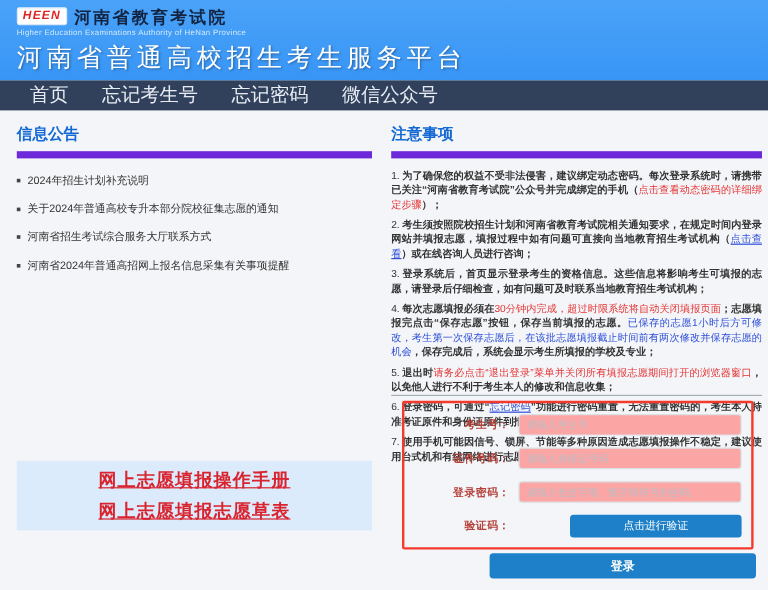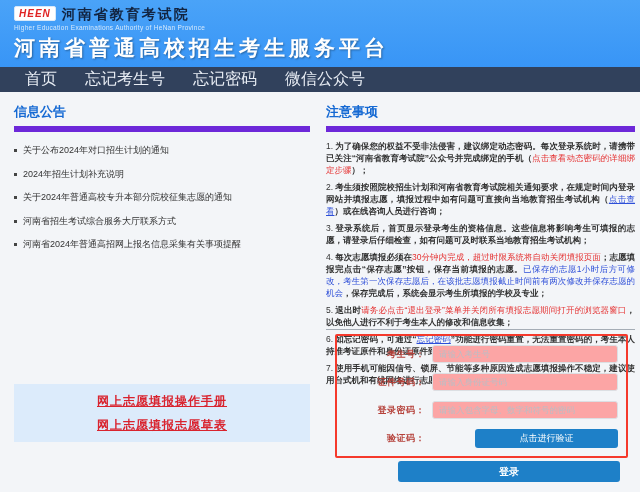--- a/index.html
+++ b/index.html
@@ -9,42 +9,42 @@
 
   
   .header { position:absolute; left:0; top:0; width:640px; height:67px;
             background:linear-gradient(#4aa3f8,#3895f6); }
   .brand-row { position:absolute; left:14px; top:6px; display:flex; align-items:flex-start; }
   .logo-chip { background:#ffffff; color:#e02424; font-weight:bold; font-style:italic;
                font-size:10px; padding:1px 4px; border-radius:2px; letter-spacing:1px;
                border:1px solid #d8e8f8; }
   .org-name { margin-left:6px; font-size:14px; font-weight:bold; color:#122441; letter-spacing:2px; }
   .org-en { position:absolute; left:14px; top:24px; font-size:6.5px; color:#d6e9fc; letter-spacing:.3px; }
-  .site-title { position:absolute; left:14px; top:34px; font-size:21px; font-weight:bold; color:#ffffff;
+  .site-title { position:absolute; left:14px; top:34px; font-size:21px; font-weight:normal; color:#ffffff;
                 letter-spacing:4px; text-shadow:1px 1px 2px rgba(0,0,0,.35); }
 
   
   .nav { position:absolute; left:0; top:67px; width:640px; height:25px; background:#31415c;
          display:flex; align-items:center; padding-left:25px; }
   .nav-item { color:#e8edf4; font-size:16px; margin-right:28px; cursor:pointer; white-space:nowrap; }
 
   
   .panel-title { font-size:13px; font-weight:bold; color:#1569d3; padding-bottom:5px;
                  border-bottom:6px solid #6d28d9; }
   .left-col { position:absolute; left:14px; top:103px; width:296px; }
   .right-col { position:absolute; left:326px; top:103px; width:309px; }
 
   
   .ann-list { list-style:none; margin-top:12px; }
   .ann-list li { font-size:9px; color:#333; margin-bottom:10.5px; display:flex; align-items:center; cursor:pointer; }
   .bullet { display:inline-block; width:3px; height:3px; background:#444; margin-right:6px; flex:0 0 auto; }
 
   .manual-box { position:absolute; left:14px; top:384px; width:296px; height:58px; background:#dcebfb;
                 display:flex; flex-direction:column; align-items:center; justify-content:center; gap:7px; }
-  .red-link { color:#d9232e; font-weight:bold; font-size:12px; text-decoration:underline; letter-spacing:1px; }
+  .red-link { color:#d9232e; font-weight:bold; font-size:15px; text-decoration:underline; letter-spacing:1px; }
 
   
   .notes-list { list-style:none; margin-top:8px; }
   .notes-list li { font-size:8.5px; line-height:12px; color:#333; margin-bottom:5px; text-align:justify; }
   .num { margin-right:2px; }
   .seg-normal { color:#333;font-weight:bold; }
   .seg-red { color:#e53333; }
   .seg-blue { color:#2e4fd8; }
   .seg-bluelink { color:#2e4fd8; text-decoration:underline; cursor:pointer; }
 
@@ -54,21 +54,21 @@
   .login-box { position:absolute; left:335px; top:334px; width:293px; height:124px;
                border:2px solid #f5392c; border-radius:2px; padding:9px 8px 0 0; }
   .form-row { display:flex; align-items:center; margin-bottom:10px; }
   .form-label { width:56px; text-align:right; margin-right:7px; font-size:9px; font-weight:bold;
                 color:#b5413a; letter-spacing:.5px; white-space:nowrap;margin-left:32px; }
   .form-input { flex:1; height:18px; border:1px solid #dcdfe3; border-radius:3px; background:#fca5a5;
                 font-size:8.5px; padding:0 6px; color:#333; outline:none; }
   .form-input::placeholder { color:#b9bec5; }
   .verify-btn { flex:1; height:19px; background:#1e80c8; color:#ffffff; border:none; border-radius:3px;
                 font-size:9px; cursor:pointer;margin-left:43px; }
-  .login-btn { position:absolute; left:398px; top:461px; width:222px; height:21px; background:#1e80c8;
+  .login-btn { position:absolute; left:408px; top:461px; width:222px; height:21px; background:#1e80c8;
                color:#ffffff; border:none; border-radius:3px; font-size:10px; font-weight:bold; cursor:pointer; }
 </style>
 </head>
 <body>
 
 <div id="page">
 
   <div class="header">
     <div class="brand-row">
       <span class="logo-chip">HEEN</span>
@@ -81,24 +81,20 @@
   <div class="nav">
       <div class="nav-item">首页</div>
       <div class="nav-item">忘记考生号</div>
       <div class="nav-item">忘记密码</div>
       <div class="nav-item">微信公众号</div>
     </div>
 
   <div class="left-col">
     <div class="panel-title">信息公告</div>
     <ul class="ann-list">
-        <li>
-          <span class="bullet"></span>
-          <span>关于公布2024年对口招生计划的通知</span>
-        </li>
         <li>
           <span class="bullet"></span>
           <span>2024年招生计划补充说明</span>
         </li>
         <li>
           <span class="bullet"></span>
           <span>关于2024年普通高校专升本部分院校征集志愿的通知</span>
         </li>
         <li>
           <span class="bullet"></span>
@@ -117,21 +113,21 @@
     </div>
 
   <div class="right-col">
     <div class="panel-title">注意事项</div>
     <ol class="notes-list">
         <li><span class="num">1.</span><span class="seg-normal">为了确保您的权益不受非法侵害，建议绑定动态密码。每次登录系统时，请携带已关注“河南省教育考试院”公众号并完成绑定的手机（</span><span class="seg-red">点击查看动态密码的详细绑定步骤</span><span class="seg-normal">）；</span></li>
         <li><span class="num">2.</span><span class="seg-normal">考生须按照院校招生计划和河南省教育考试院相关通知要求，在规定时间内登录网站并填报志愿，填报过程中如有问题可直接向当地教育招生考试机构（</span><span class="seg-bluelink">点击查看</span><span class="seg-normal">）或在线咨询人员进行咨询；</span></li>
         <li><span class="num">3.</span><span class="seg-normal">登录系统后，首页显示登录考生的资格信息。这些信息将影响考生可填报的志愿，请登录后仔细检查，如有问题可及时联系当地教育招生考试机构；</span></li>
         <li><span class="num">4.</span><span class="seg-normal">每次志愿填报必须在</span><span class="seg-red">30分钟内完成，超过时限系统将自动关闭填报页面</span><span class="seg-normal">；志愿填报完点击“保存志愿”按钮，保存当前填报的志愿。</span><span class="seg-blue">已保存的志愿1小时后方可修改，考生第一次保存志愿后，在该批志愿填报截止时间前有两次修改并保存志愿的机会</span><span class="seg-normal">，保存完成后，系统会显示考生所填报的学校及专业；</span></li>
         <li><span class="num">5.</span><span class="seg-normal">退出时</span><span class="seg-red">请务必点击“退出登录”菜单并关闭所有填报志愿期间打开的浏览器窗口</span><span class="seg-normal">，以免他人进行不利于考生本人的修改和信息收集；</span></li>
-        <li><span class="num">6.</span><span class="seg-normal">如忘记密码，可通过“</span><span class="seg-bluelink">忘记密码</span><span class="seg-normal">”功能进行密码重置，无法重置密码的，考生本人持准考证原件和身份证原件到报名所在地的市县教育招生考试机构重置；</span></li>
+        <li><span class="num">6.</span><span class="seg-normal">登录密码，可通过“</span><span class="seg-bluelink">忘记密码</span><span class="seg-normal">”功能进行密码重置，无法重置密码的，考生本人持准考证原件和身份证原件到报名所在地的市县教育招生考试机构重置；</span></li>
         <li><span class="num">7.</span><span class="seg-normal">使用手机可能因信号、锁屏、节能等多种原因造成志愿填报操作不稳定，建议使用台式机和有线网络进行志愿填报，如使用手机，应避免在填报过程中锁屏。</span></li>
       </ol>
   </div>
 
   <div class="notes-divider"></div>
 
   <div class="login-box">
       <div class="form-row">
         <label class="form-label">考生号：</label>
         <input class="form-input" placeholder="请输入考生号" style="">

